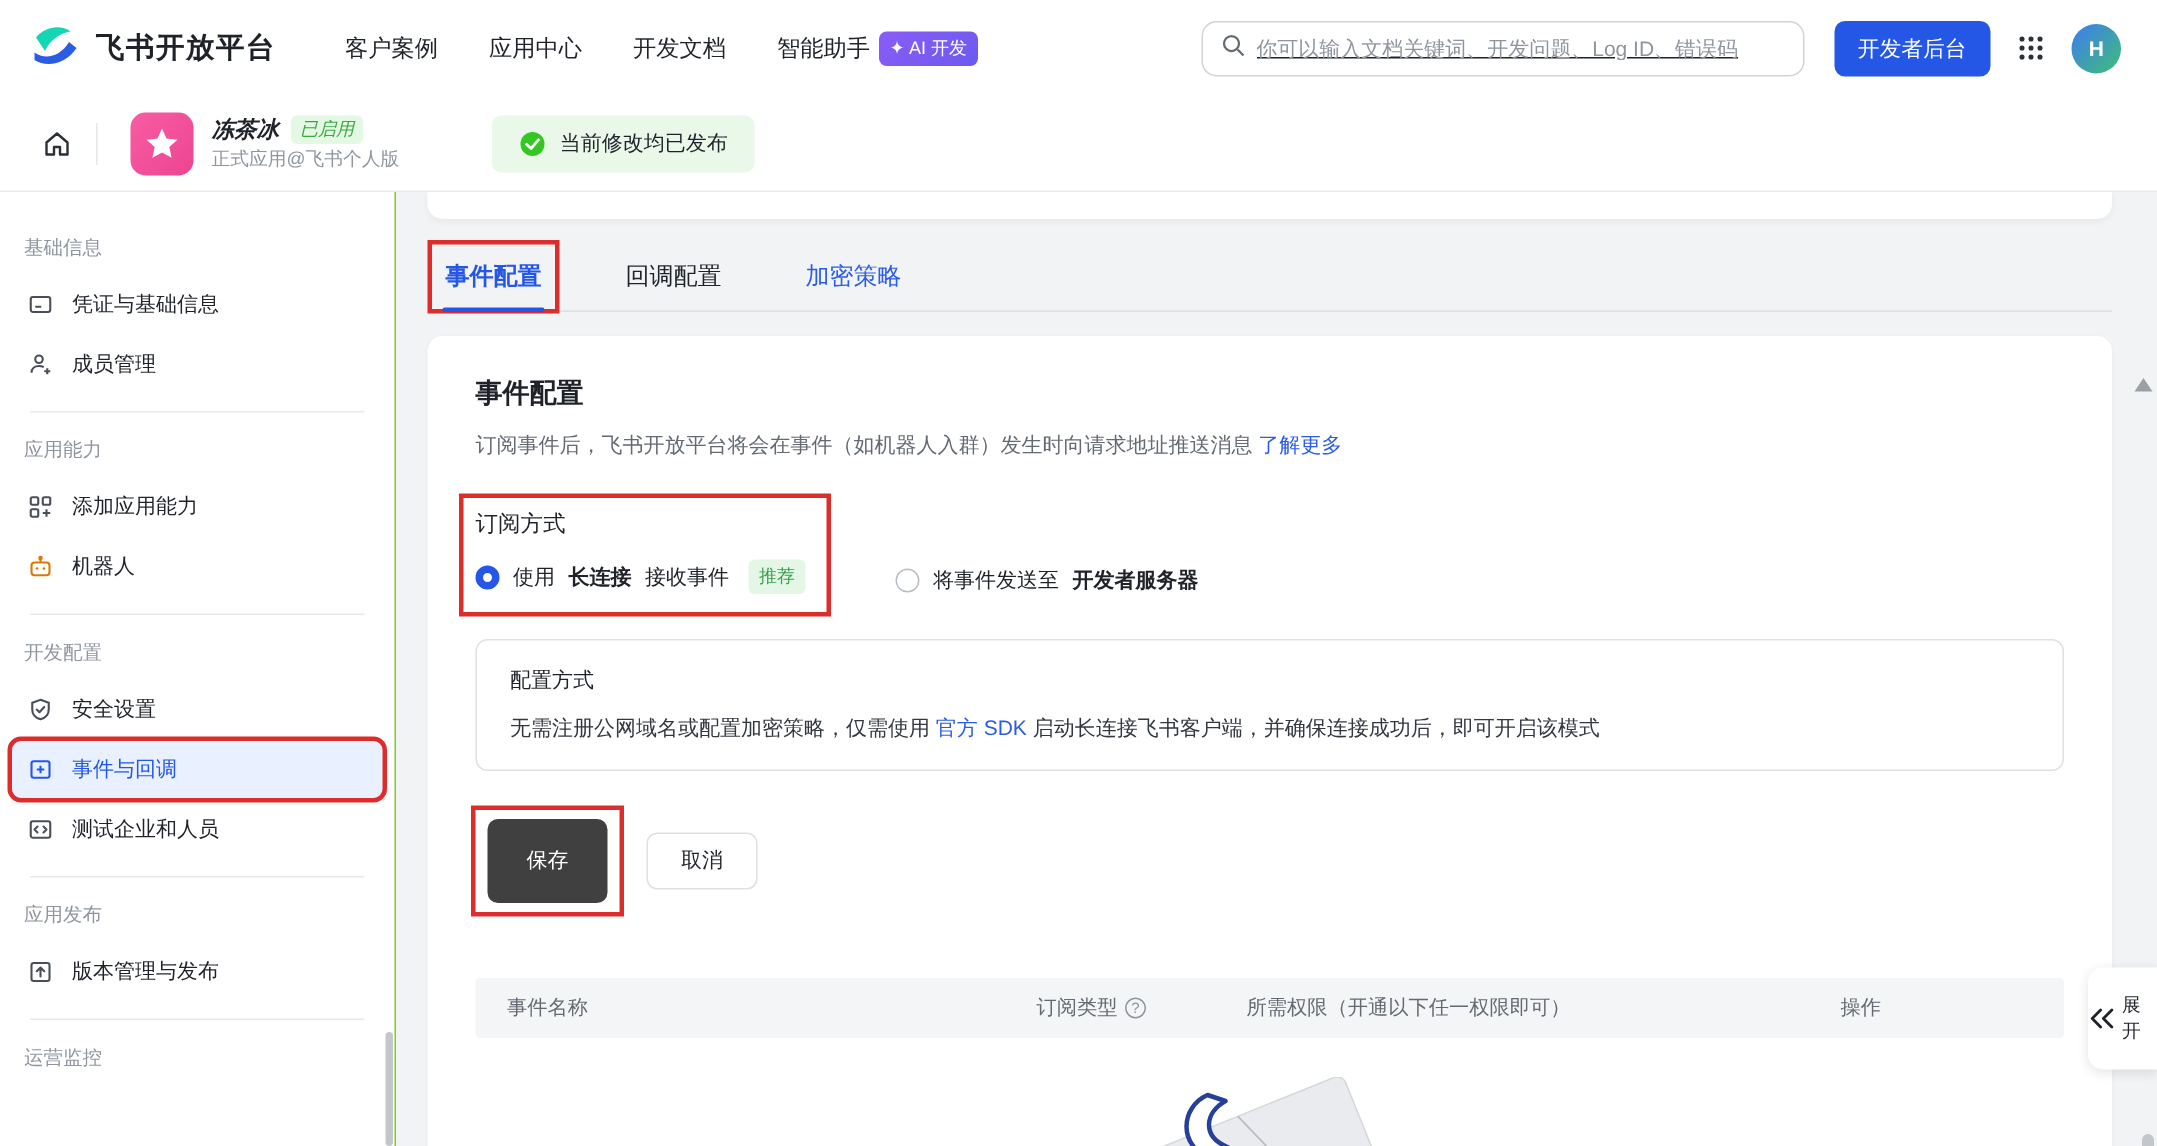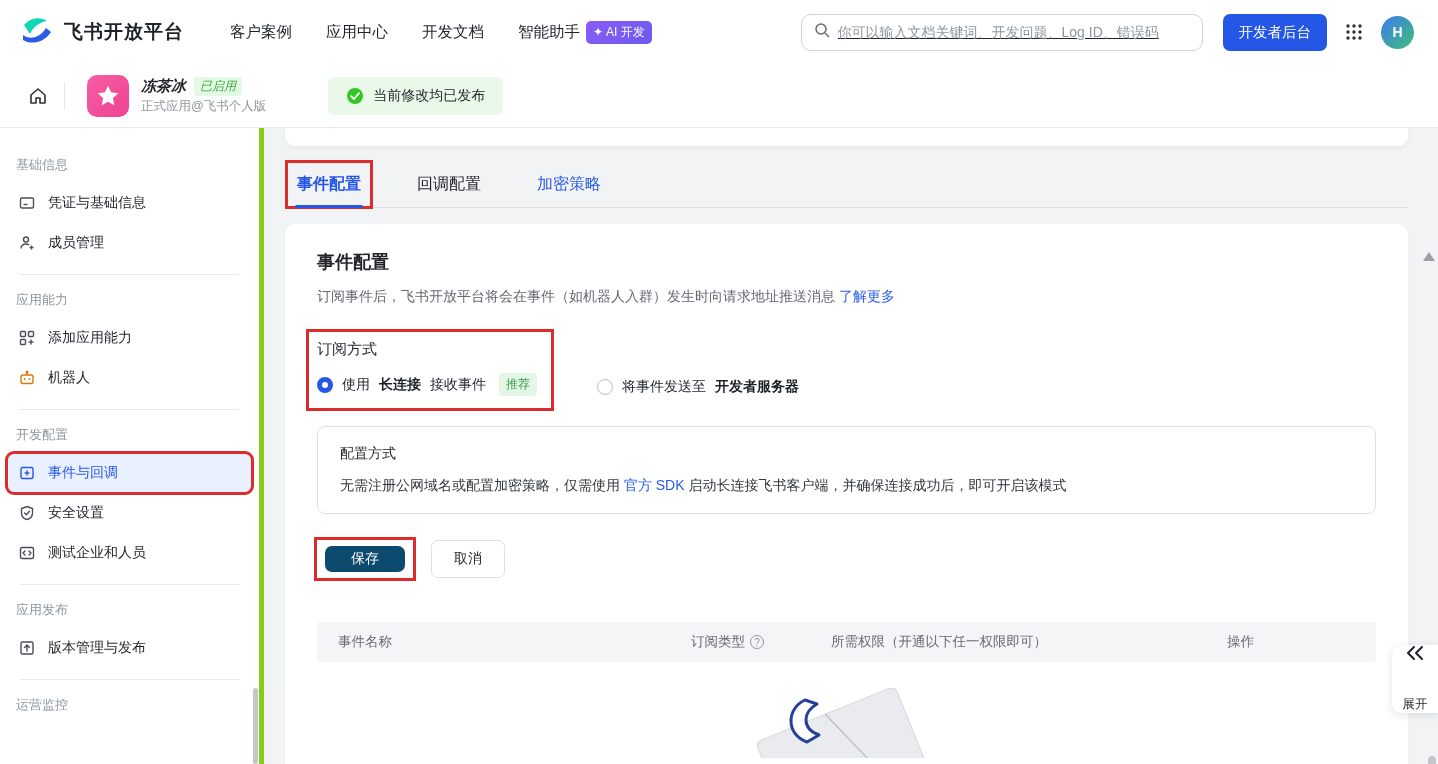--- a/index.html
+++ b/index.html
@@ -28,21 +28,21 @@
   .app-icon { width:42px; height:42px; border-radius:10px; background:linear-gradient(135deg,#f75da2,#ee4493); display:flex; align-items:center; justify-content:center; margin-right:12px; }
   .app-meta { display:flex; flex-direction:column; gap:2px; }
   .app-name-row { display:flex; align-items:center; gap:8px;font-style:italic; }
   .app-name { font-size:15px; font-weight:bold; }
   .status-badge { background:#e4f9e4; color:#3ba744; font-size:12px; padding:1px 6px; border-radius:4px; }
   .app-subtitle { font-size:12.5px; color:#8f959e; }
   .publish-pill { margin-left:62px; background:#eaf8ea; border-radius:6px; height:38px; display:flex; align-items:center; gap:9px; padding:0 18px; font-size:14px; }
 
   
   .body-row { display:flex; height:636px; }
-  .sidebar { width:264px; background:#fff; padding:14px 0 16px 0; position:relative; border-right:5px solid #84cc16; flex-shrink:0; }
+  .sidebar { width:264px; background:#fff; padding:14px 0 16px 0; position:relative; border-right:1px solid #84cc16; flex-shrink:0; }
   .section-label { font-size:13px; color:#8f959e; padding:14px 16px 8px 16px; }
   .side-item { display:flex; align-items:center; gap:12px; height:38px; margin:2px 8px; padding:0 10px; border-radius:6px; font-size:14px; color:#1f2329; cursor:pointer; }
   .side-item .sicon { display:flex; width:18px; justify-content:center; color:#4a4f57; }
   .side-item.active { background:#e9f0ff; color:#2457e6; }
   .side-item.active .sicon { color:#2457e6; }
   .side-item.ann-red { outline:3px solid #dd2c2c; outline-offset:0px; }
   .side-item .orange { color:#de7802; }
   .side-divider { height:1px; background:#e8e9eb; margin:12px 20px 2px 20px; }
   .sidebar-thumb { position:absolute; right:1px; bottom:0; width:5px; height:76px; background:#c3c7cc; border-radius:3px; }
 
@@ -70,41 +70,41 @@
   .bold { font-weight:bold; }
   .rec-badge { background:#e4f7e6; color:#3a9e4d; font-size:12px; padding:3px 7px; border-radius:4px; margin-left:4px; }
   .opt2 { padding-bottom:12px; }
 
   .config-card { border:1px solid #dee0e3; border-radius:8px; padding:18px 22px; margin:8px 0 26px 0; }
   .config-title { font-size:14px; font-weight:500; margin-bottom:14px; }
   .config-text { font-size:14px; color:#33383f; }
 
   .btn-row { display:flex; align-items:center; gap:18px; margin-bottom:44px; }
   .save-wrap { outline:3px solid #dd2c2c; padding:6px 8px; }
-  .btn-primary { background:#0c4a6e; color:#fff; border:none; border-radius:7px; font-size:14px; padding:4px 26px; cursor:pointer; font-family:inherit; }
+  .btn-primary { background:#404040; color:#fff; border:none; border-radius:7px; font-size:14px; padding:19px 26px; cursor:pointer; font-family:inherit; }
   .btn-plain { background:#fff; color:#1f2329; border:1px solid #dee0e3; border-radius:7px; font-size:14px; padding:9px 22px; cursor:pointer; font-family:inherit; }
 
   .events-head { display:flex; align-items:center; justify-content:space-between; margin-bottom:20px; }
   .events-title { font-size:16px; font-weight:bold; }
   .btn-disabled { background:#b9bfc8; color:#fff; border:none; border-radius:5px; font-size:14px; padding:8px 15px; cursor:not-allowed; font-family:inherit; }
 
   .table-head { display:flex; align-items:center; background:#f4f5f7; height:40px; border-radius:3px; font-size:13.5px; color:#646a73; }
   .th { display:flex; align-items:center; gap:5px; }
   .th1 { width:374px; padding-left:21px; }
   .th2 { width:140px; }
   .th3 { width:396px; }
   .th4 { flex:1; padding-left:0; }
   .help-circle { width:14px; height:14px; border:1px solid #8f959e; border-radius:50%; font-size:10px; color:#8f959e; display:inline-flex; align-items:center; justify-content:center; }
 
   .empty-illustration { width:240px; margin:26px auto 0 auto; display:block; }
 
   
   .scroll-up { position:absolute; right:3px; top:124px; width:0; height:0; border-left:6px solid transparent; border-right:6px solid transparent; border-bottom:9px solid #9aa0a6; }
   .main-thumb { position:absolute; right:2px; top:628px; width:8px; height:136px; background:#c3c7cc; border-radius:4px; }
-  .expand-panel { position:absolute; right:0; top:645px; width:46px; height:68px; background:#fff; border-radius:10px 0 0 10px; box-shadow:0 2px 8px rgba(31,35,41,.12); display:flex; flex-direction:column; align-items:center; justify-content:space-between; gap:4px; cursor:pointer; z-index:5; }
+  .expand-panel { position:absolute; right:0; top:645px; width:46px; height:68px; background:#fff; border-radius:10px 0 0 10px; box-shadow:0 2px 8px rgba(31,35,41,.12); display:flex; align-items:center; justify-content:center; gap:4px; cursor:pointer; z-index:5; }
   .expand-label { font-size:12.5px; color:#1f2329; }
 </style>
 </head>
 <body>
 
 <header class="topnav">
   <div class="brand">
     <span>
       <svg width="34" height="30" viewBox="0 0 34 30">
         <path d="M4 10 C10 3 20 1 27 6 C20 7 13 12 10 19 Z" fill="#12d6b4"></path>
@@ -226,38 +226,38 @@
             <circle cx="8" cy="2" r="0.8" fill="currentColor"></circle>
             <circle cx="5.7" cy="9" r="0.9" fill="currentColor" stroke="none"></circle>
             <circle cx="10.3" cy="9" r="0.9" fill="currentColor" stroke="none"></circle>
           </svg>
       </span>
       <span>机器人</span>
     </div>
     <div class="side-divider"></div>
 
     <div class="section-label">开发配置</div>
+    <div class="side-item">
+      <span class="sicon">
+        <svg width="16" height="16" viewBox="0 0 16 16" fill="none" stroke="currentColor" stroke-width="1.4">
+            <path d="M8 1.5 L13.5 3.5 V8 C13.5 11.5 11 13.7 8 14.5 C5 13.7 2.5 11.5 2.5 8 V3.5 Z"></path>
+            <path d="M5.5 8 L7.3 9.8 L10.5 6.3" stroke-linecap="round" stroke-linejoin="round"></path>
+          </svg>
+      </span>
+      <span>安全设置</span>
+    </div>
     <div class="side-item active ann-red">
       <span class="sicon">
         <svg width="16" height="16" viewBox="0 0 16 16" fill="none" stroke="currentColor" stroke-width="1.4">
             <rect x="2" y="2.5" width="12" height="11" rx="1.5"></rect>
             <line x1="8" y1="5.5" x2="8" y2="10.5"></line>
             <line x1="5.5" y1="8" x2="10.5" y2="8"></line>
           </svg>
       </span>
       <span>事件与回调</span>
-    </div>
-    <div class="side-item">
-      <span class="sicon">
-        <svg width="16" height="16" viewBox="0 0 16 16" fill="none" stroke="currentColor" stroke-width="1.4">
-            <path d="M8 1.5 L13.5 3.5 V8 C13.5 11.5 11 13.7 8 14.5 C5 13.7 2.5 11.5 2.5 8 V3.5 Z"></path>
-            <path d="M5.5 8 L7.3 9.8 L10.5 6.3" stroke-linecap="round" stroke-linejoin="round"></path>
-          </svg>
-      </span>
-      <span>安全设置</span>
     </div>
     <div class="side-item">
       <span class="sicon">
         <svg width="16" height="16" viewBox="0 0 16 16" fill="none" stroke="currentColor" stroke-width="1.4">
             <rect x="1.5" y="2.5" width="13" height="11" rx="1.5"></rect>
             <path d="M6 6 L4 8 L6 10 M10 6 L12 8 L10 10" stroke-linecap="round" stroke-linejoin="round"></path>
           </svg>
       </span>
       <span>测试企业和人员</span>
     </div>

